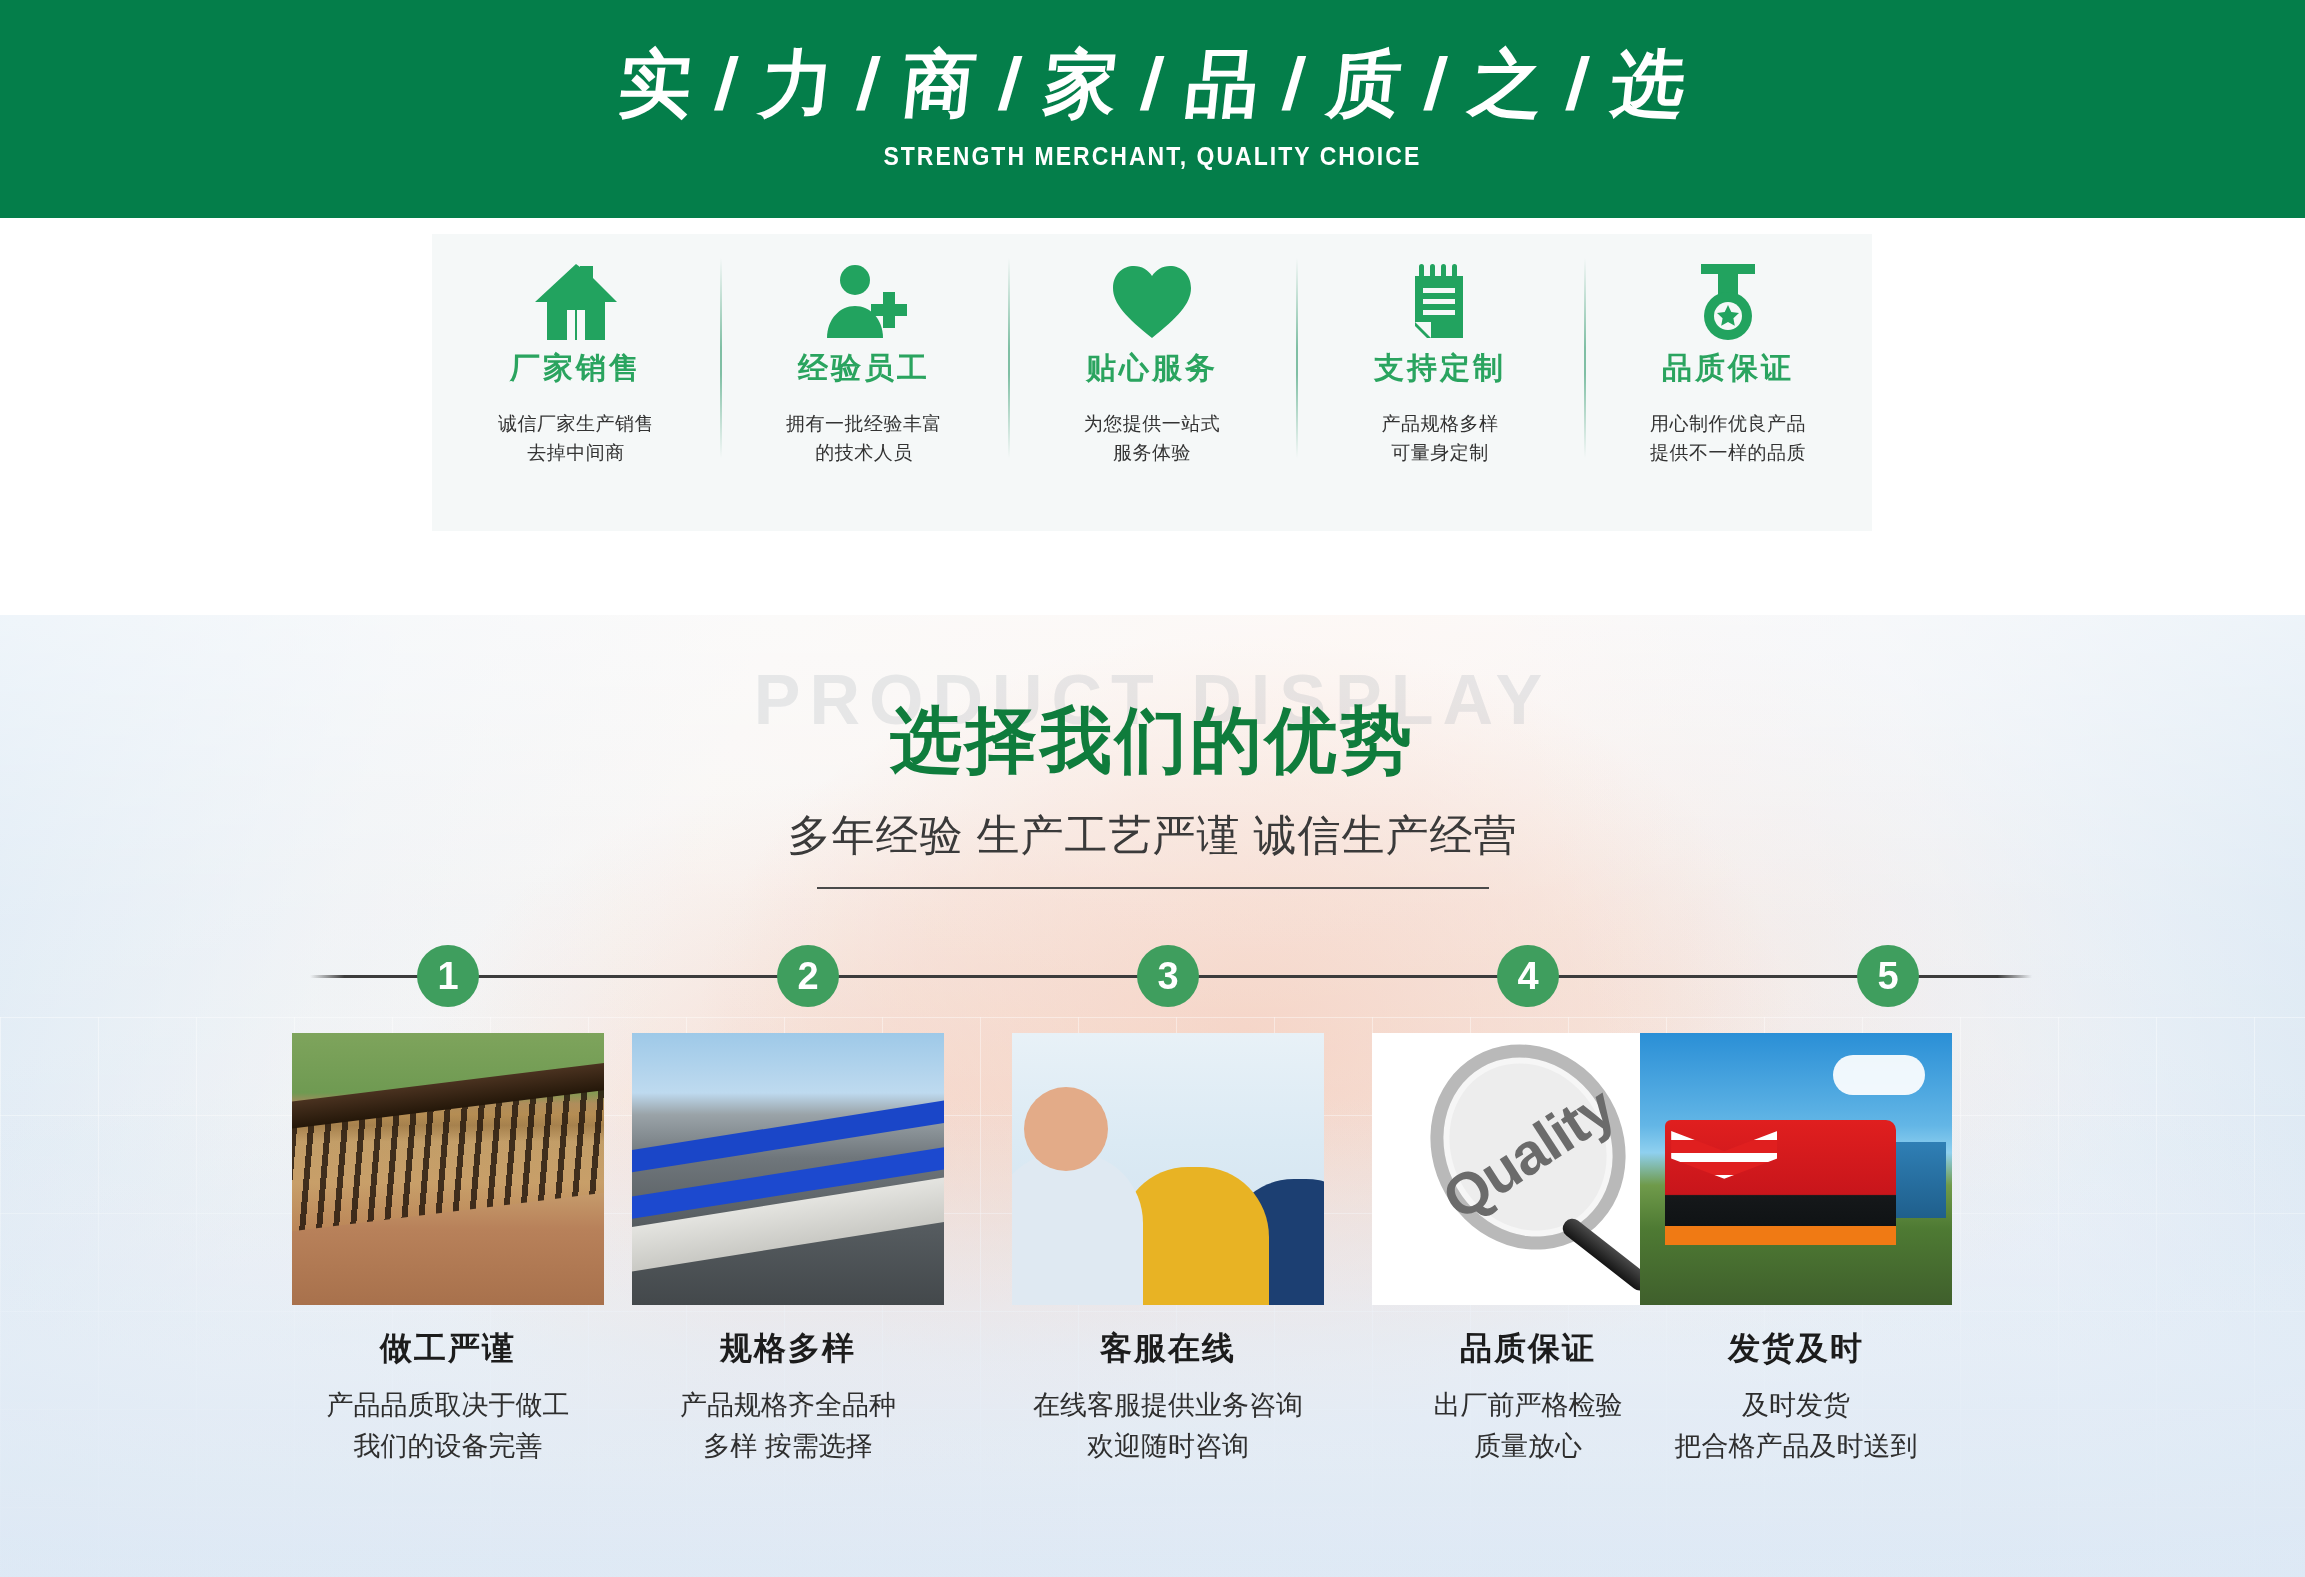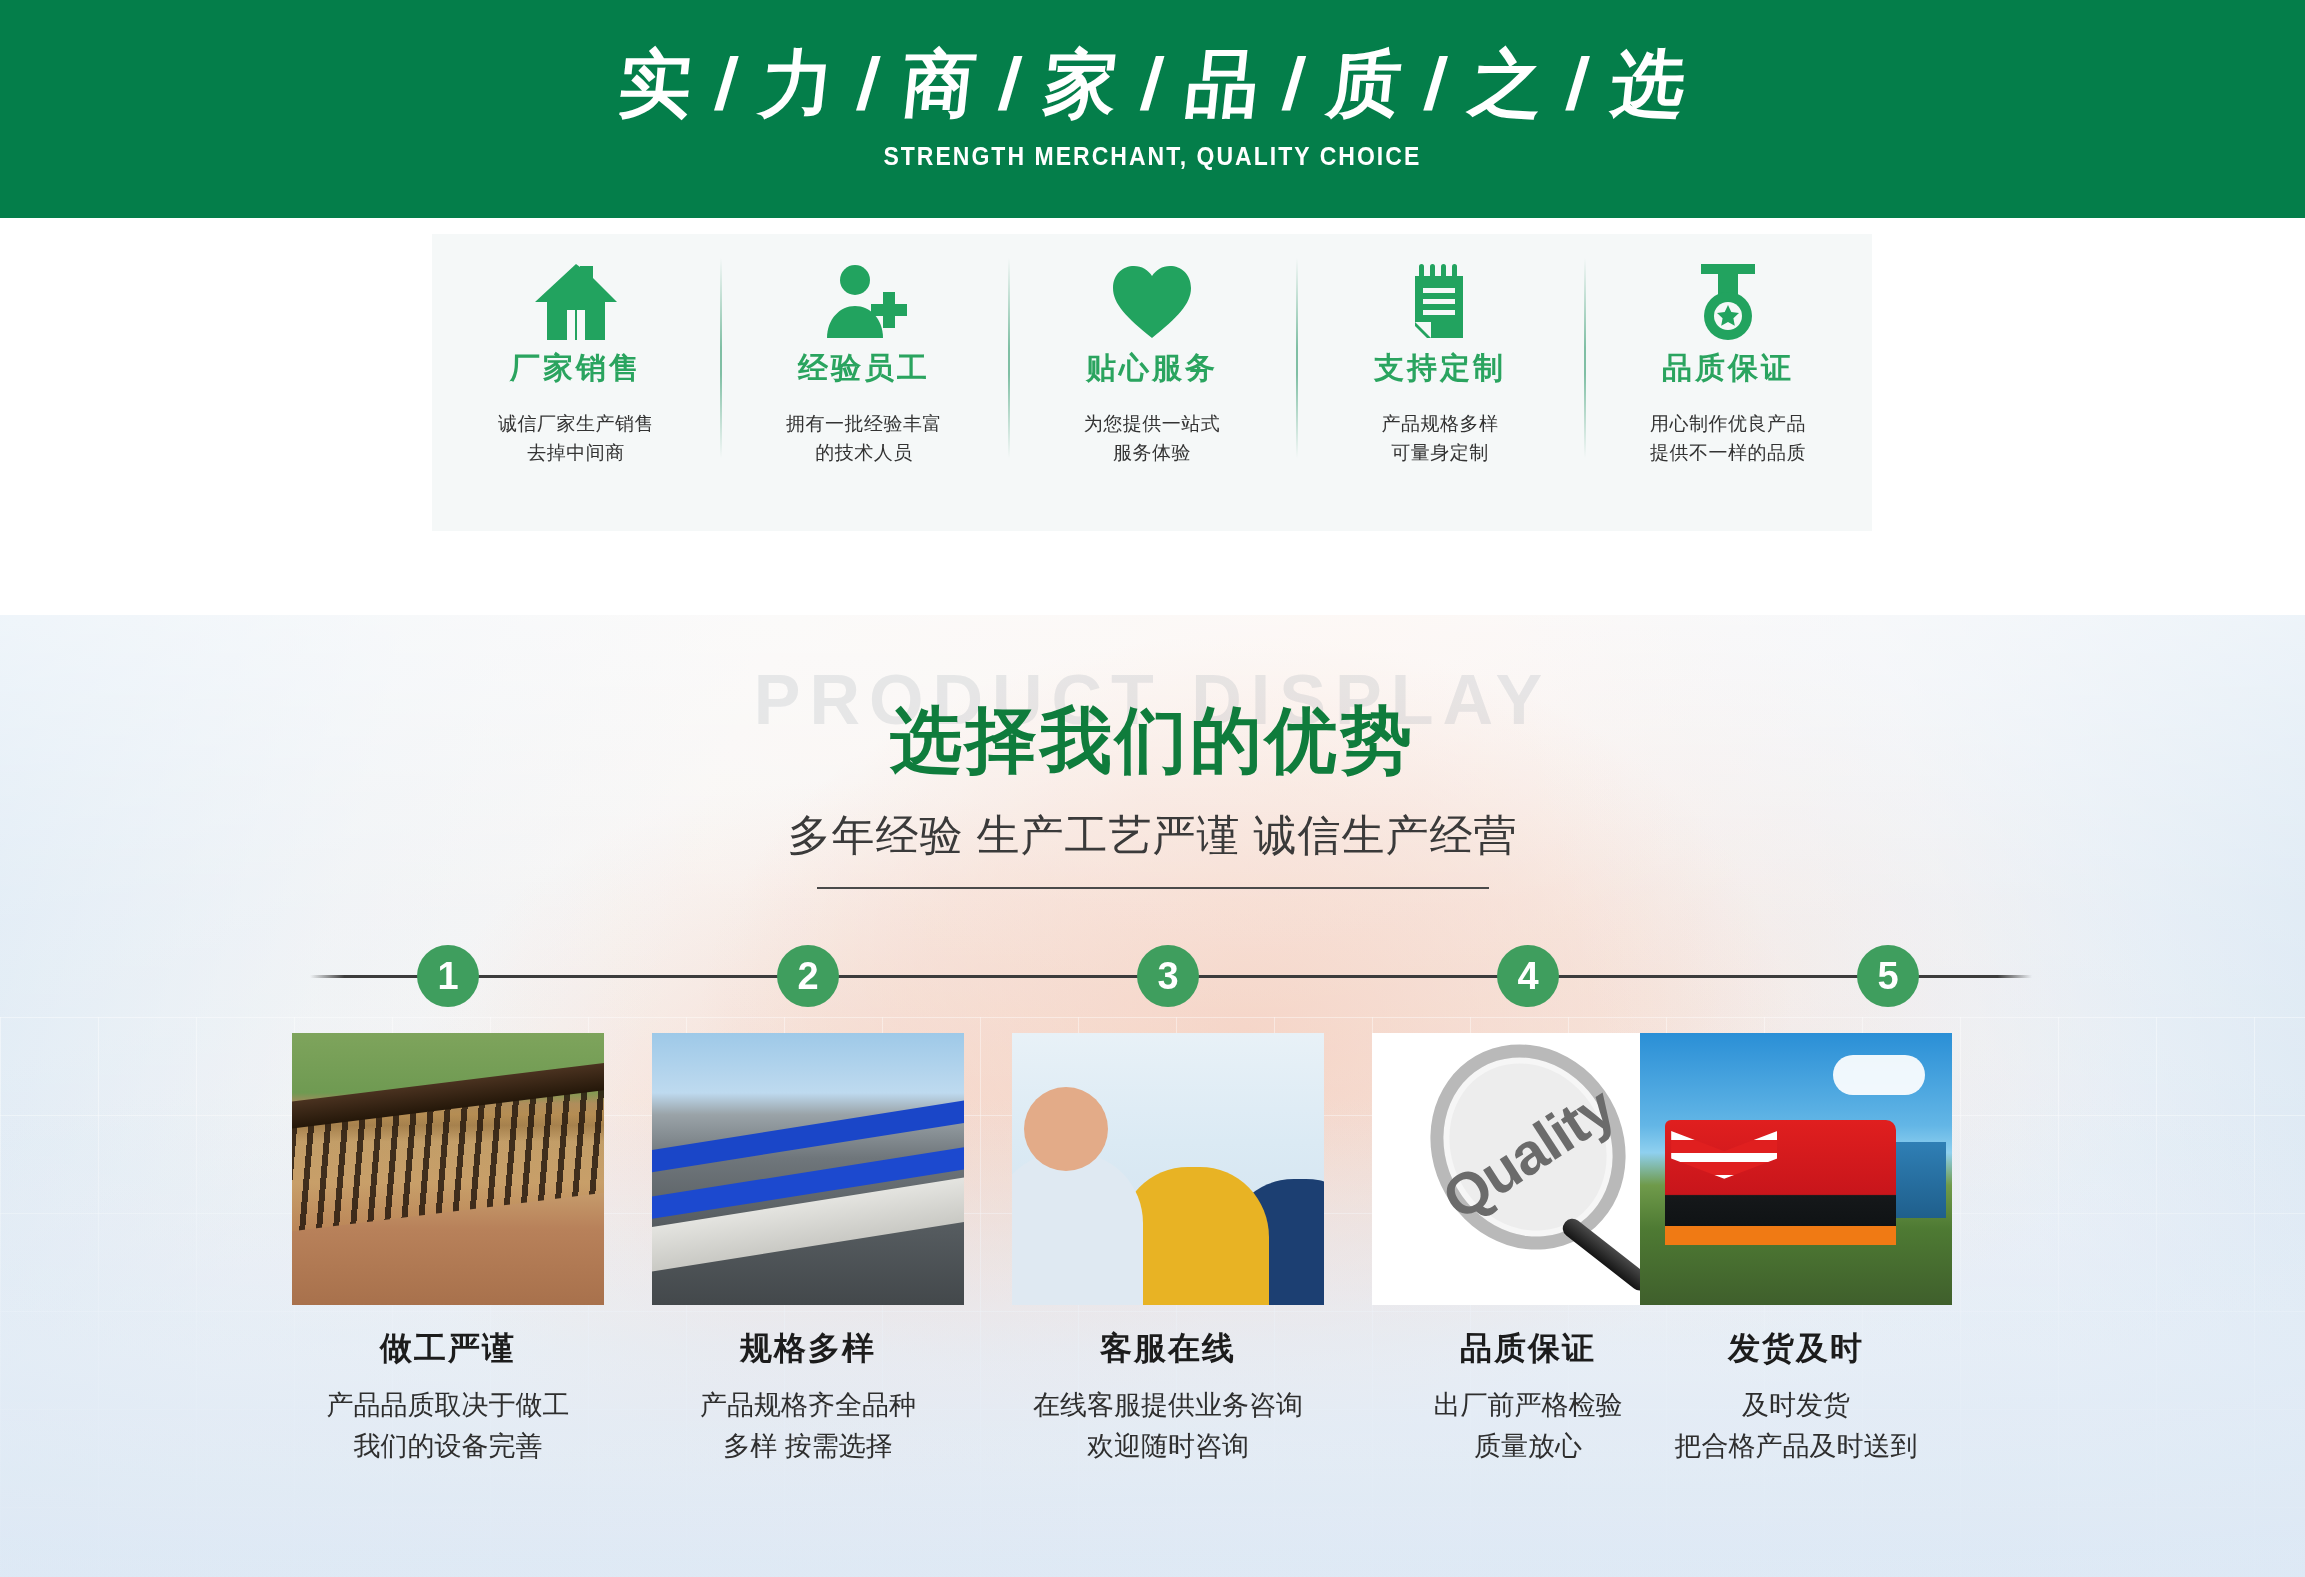--- a/index.html
+++ b/index.html
@@ -385,21 +385,21 @@
           <div class="card-img">
               <div class="ph ph-railing"></div>
             </div>
           <div class="card-title">做工严谨</div>
           <div class="card-desc">
             <span>产品品质取决于做工</span><br>
             <span>我们的设备完善</span>
           </div>
         </div>
 
-        <div class="card" style="left:652px">
+        <div class="card" style="left:632px">
           <div class="card-img">
               <div class="ph ph-guard"></div>
             </div>
           <div class="card-title">规格多样</div>
           <div class="card-desc">
             <span>产品规格齐全品种</span><br>
             <span>多样 按需选择</span>
           </div>
         </div>
 

